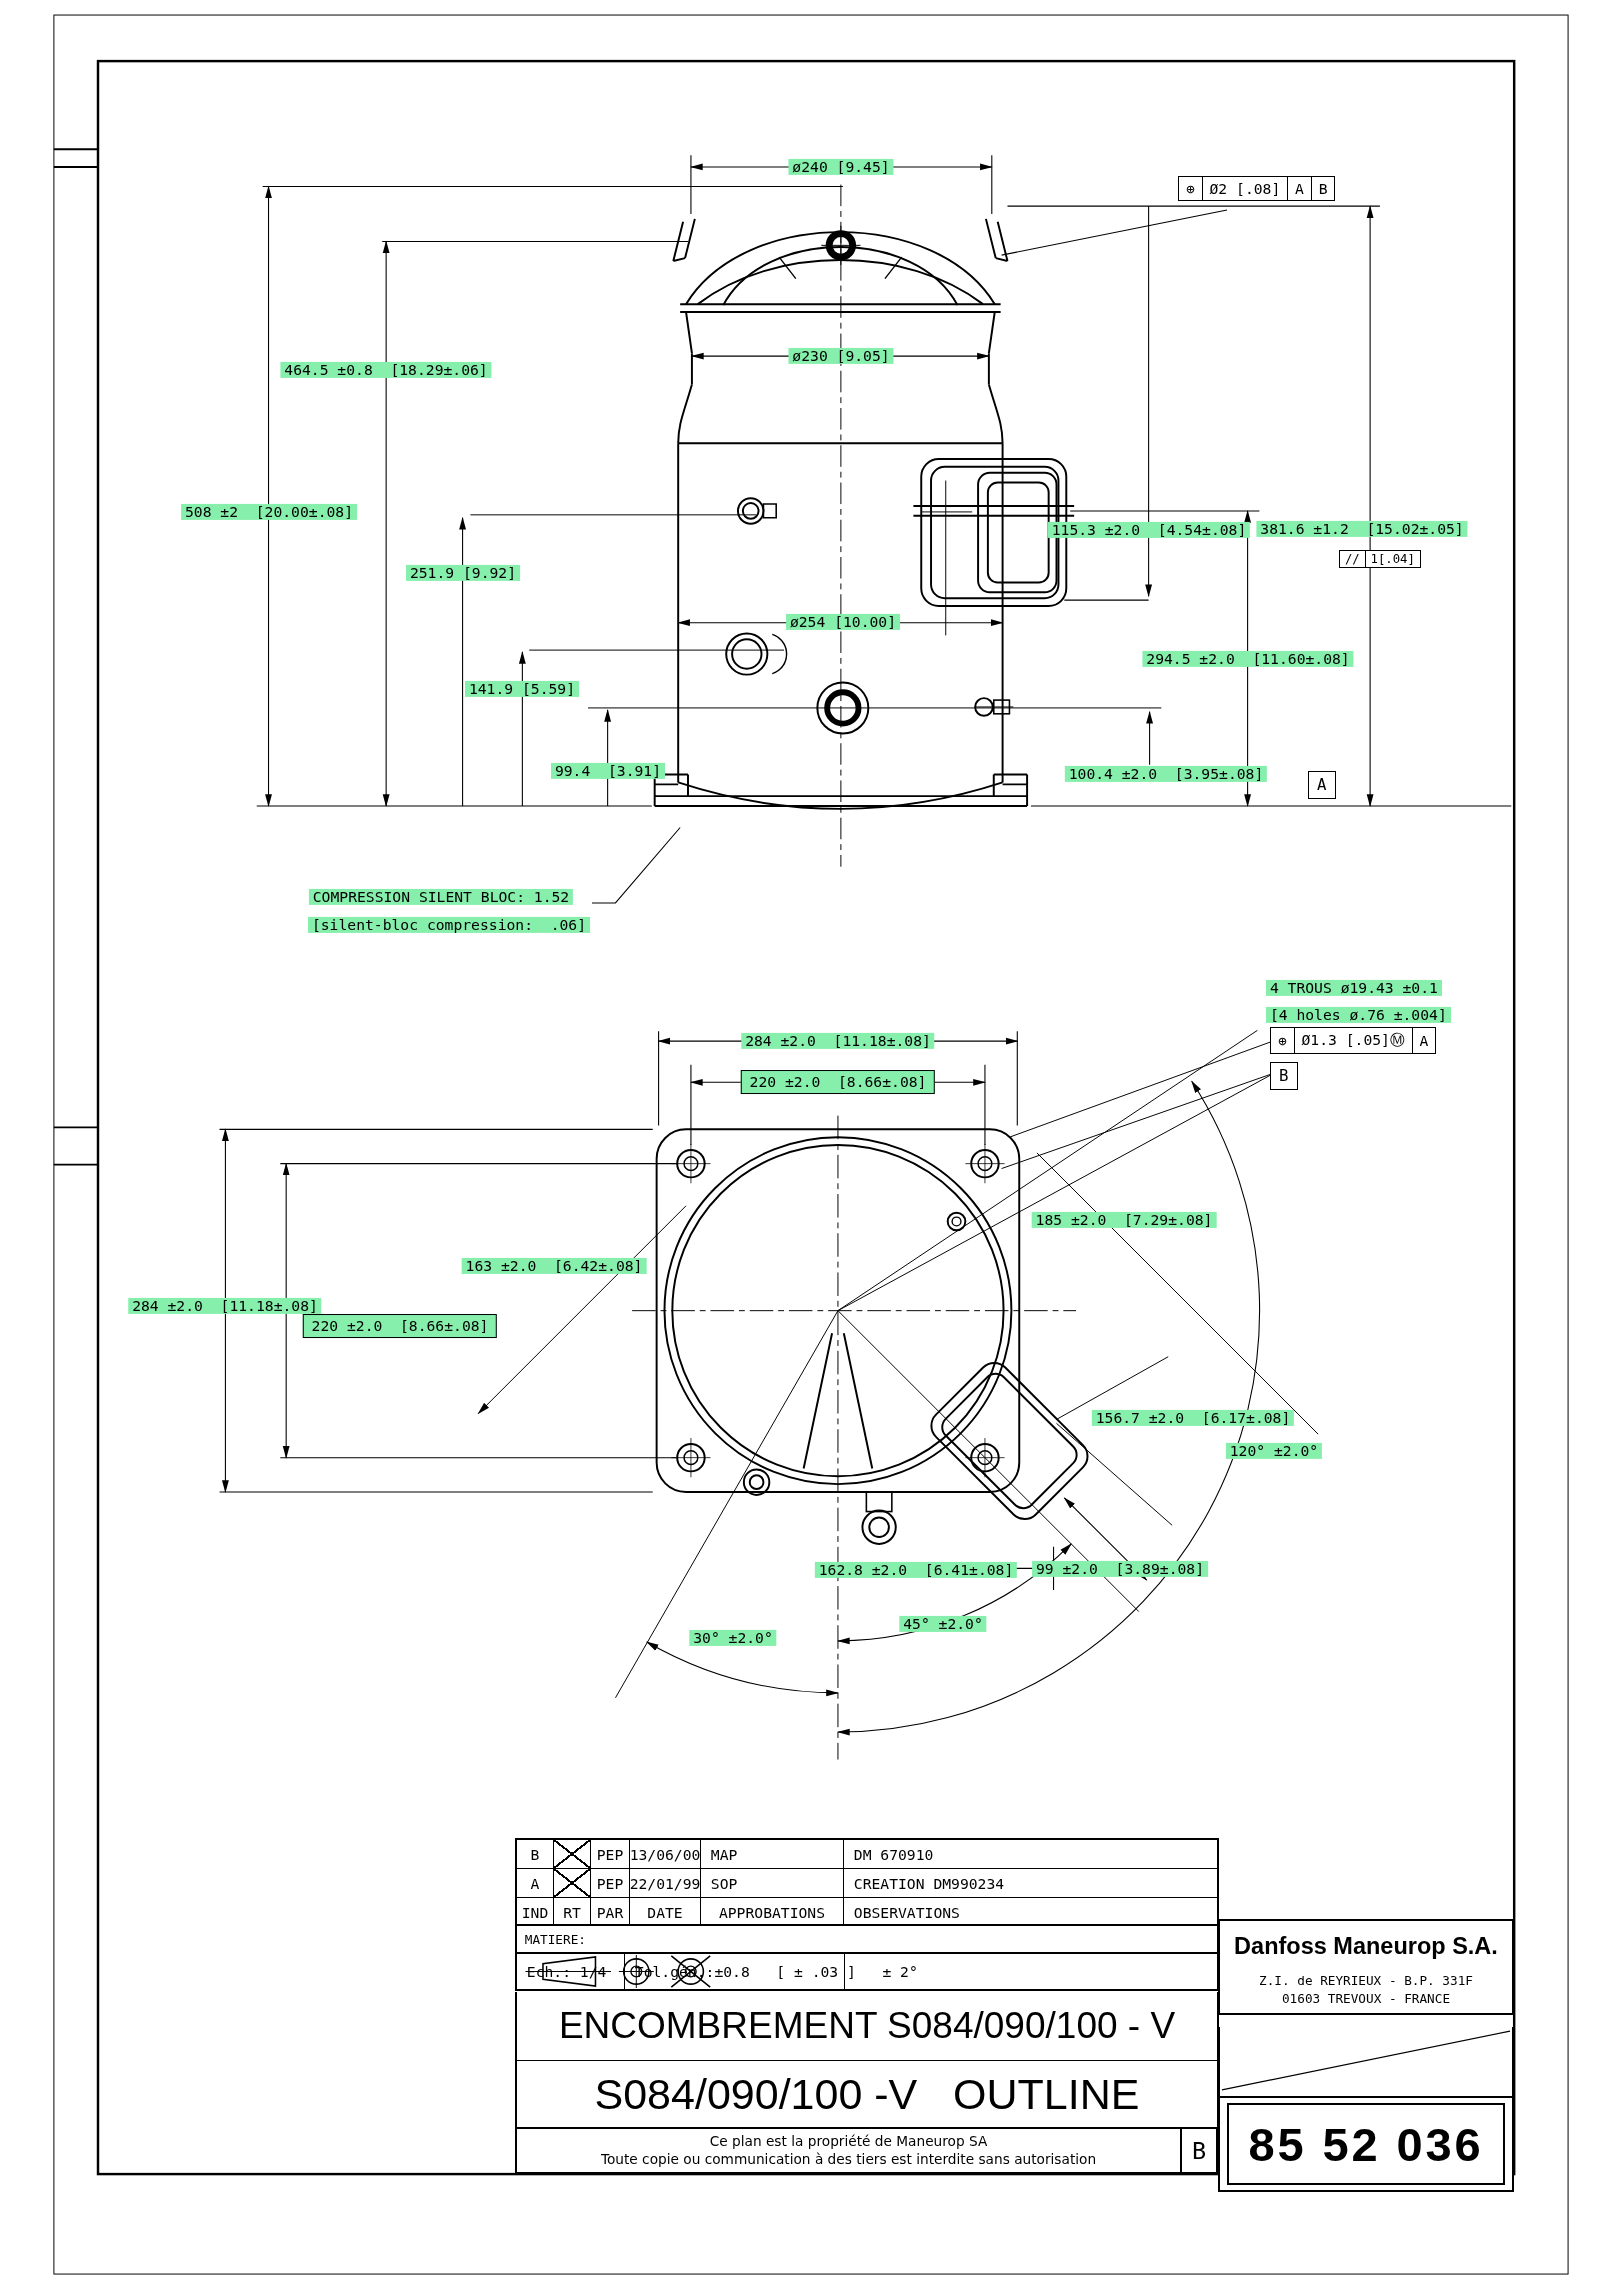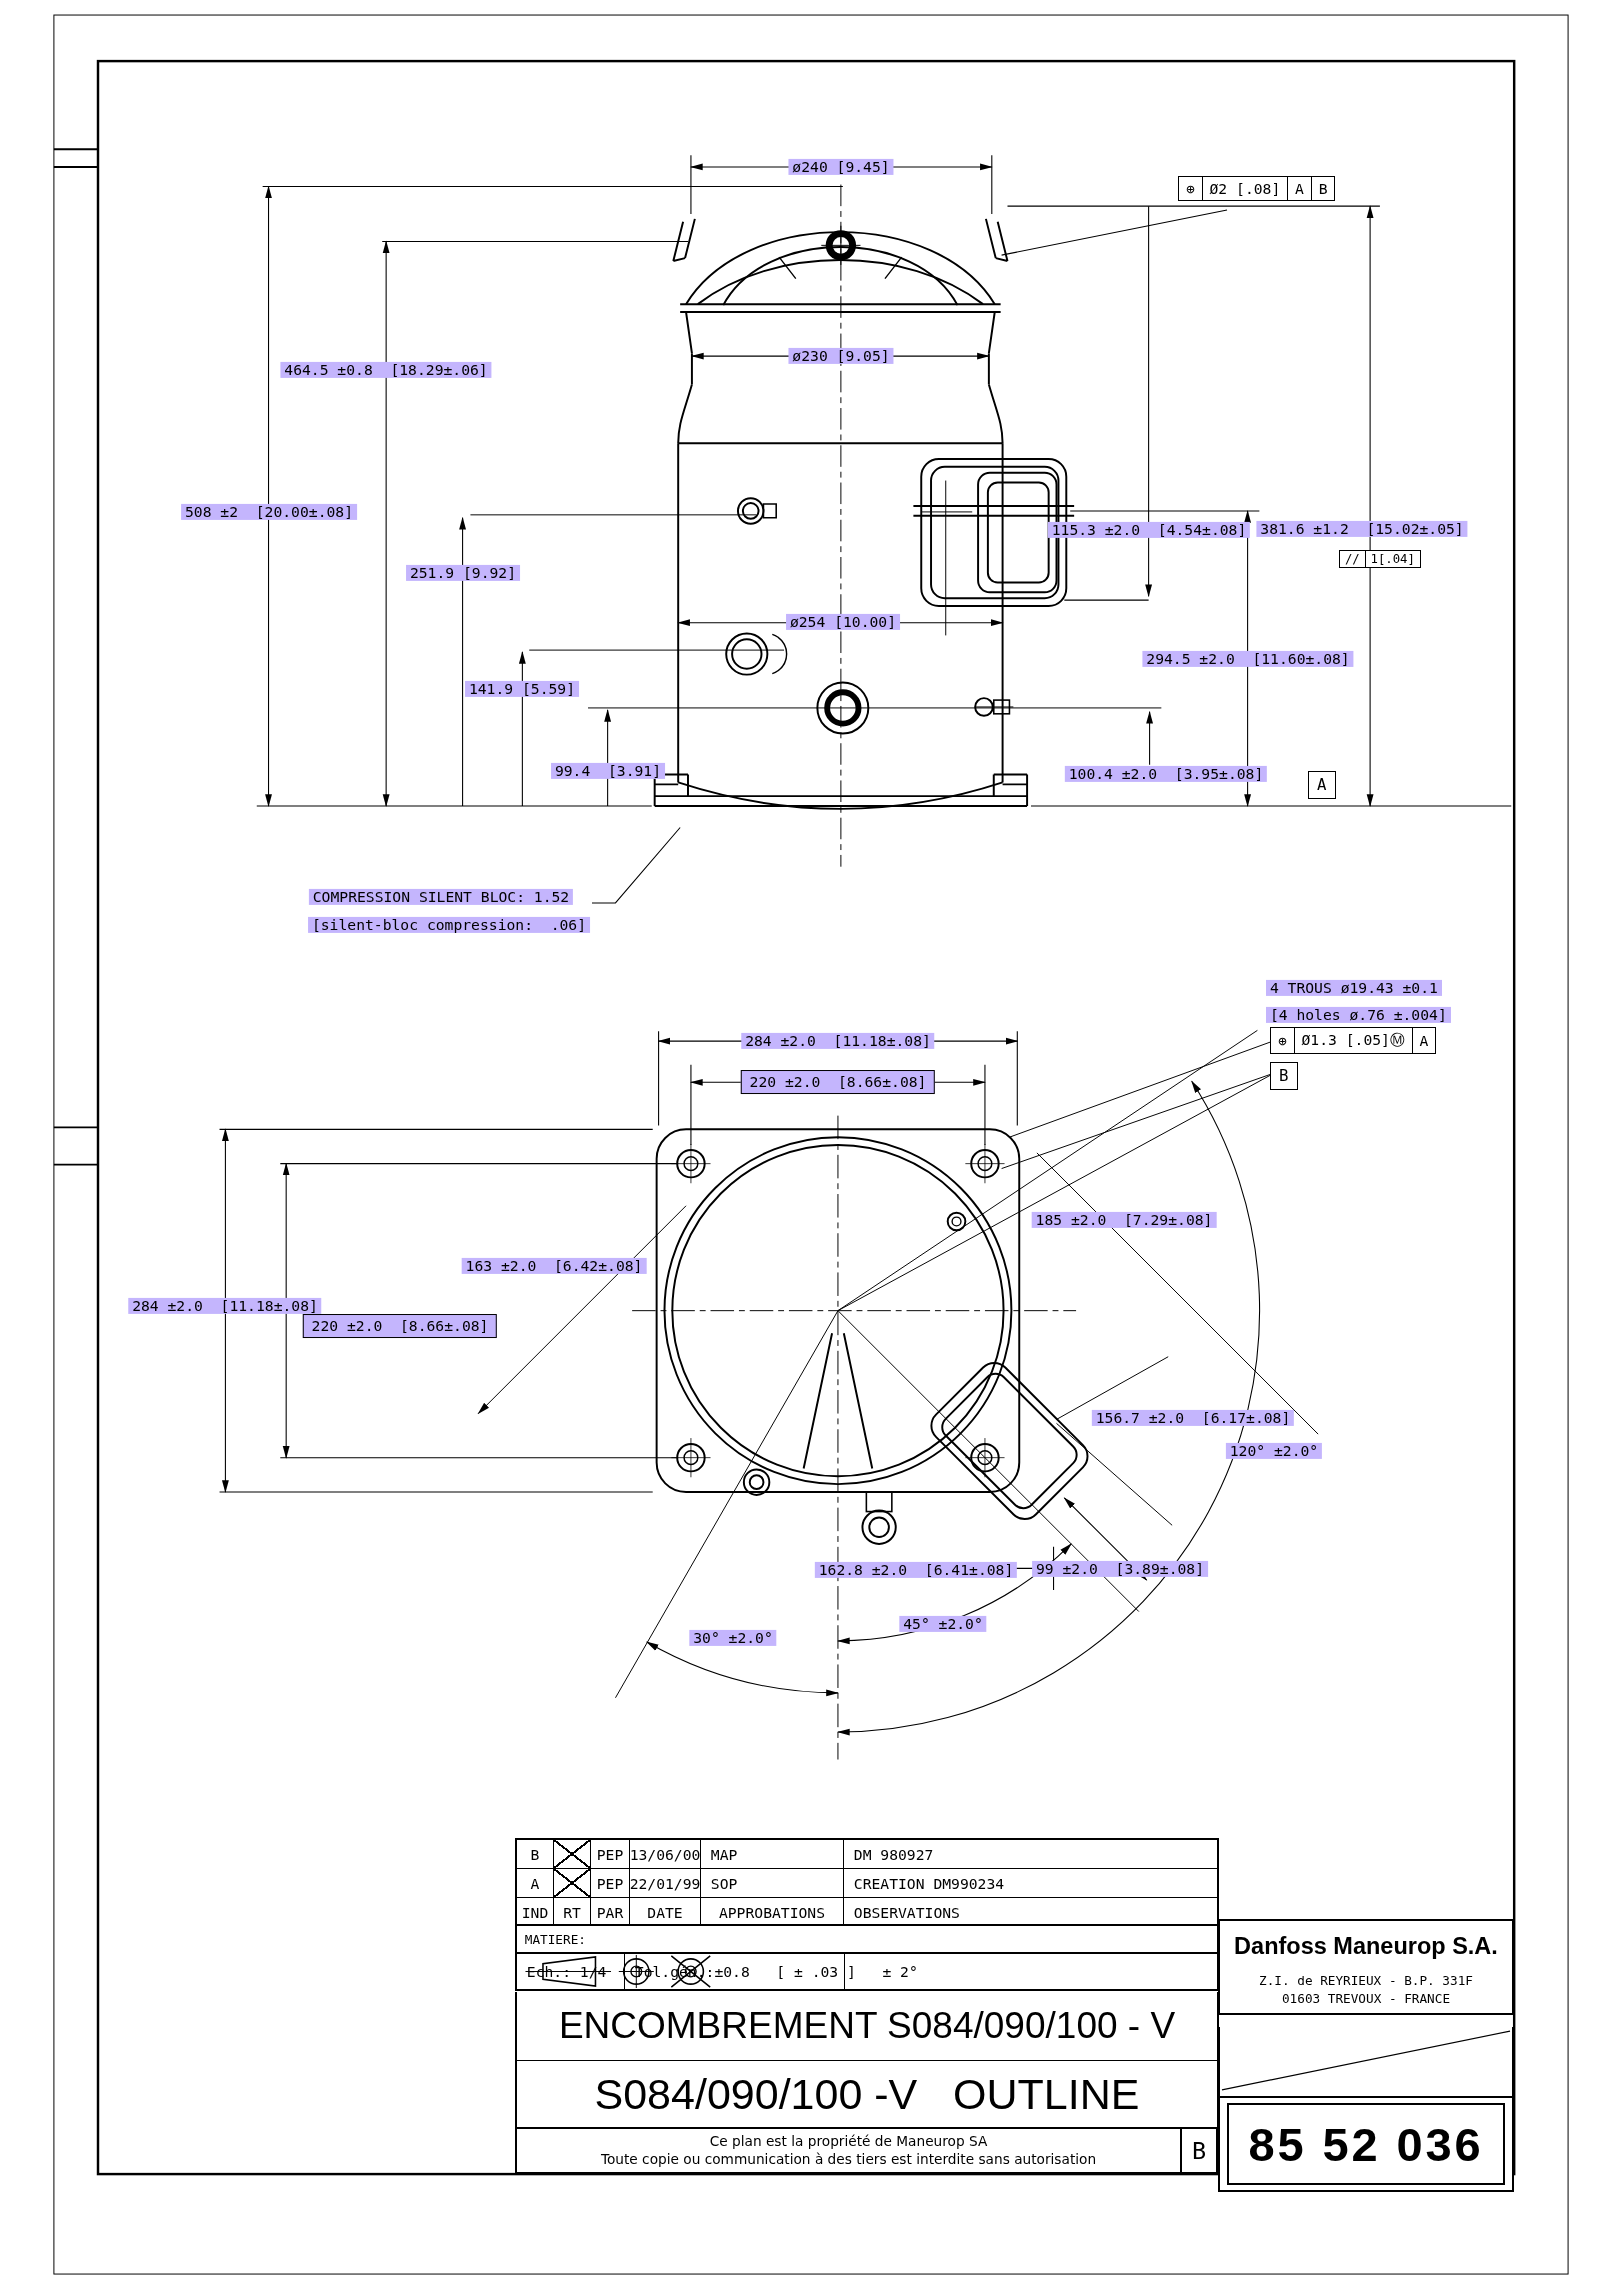--- a/index.html
+++ b/index.html
@@ -1,19 +1,19 @@
 <!DOCTYPE html>
 <html><head>
 <meta charset="utf-8">
 <style>
   html,body{margin:0;padding:0;background:#e8e8e8;}
   #sheet{position:relative;width:1621px;height:2293px;background:#ffffff;margin:0 auto;
          font-family:"DejaVu Sans Mono", monospace;color:#000;overflow:hidden;}
   svg{position:absolute;left:0;top:0;}
-  .dim{position:absolute;transform:translate(-50%,-50%);background:#c4b5fd;white-space:pre;
+  .dim{position:absolute;transform:translate(-50%,-50%);background:#86efac;white-space:pre;
        font:14.7px "DejaVu Sans Mono", monospace;padding:0 3.9px;line-height:1.1;}
   .dim.boxed{border:1.6px solid #000;padding:2.9px 7.8px;}
   .dim.leftal{transform:translate(0,-50%);}
   .gdtframe{position:absolute;display:flex;background:#fff;border:1.7px solid #000;
             font:14.7px "DejaVu Sans Mono", monospace;align-items:stretch;}
   .gdtframe span{padding:2.9px 6.9px;border-right:1.7px solid #000;display:flex;align-items:center;}
   .gdtframe span:last-child{border-right:none;}
   .gdtframe.small{font:12.3px "DejaVu Sans Mono", monospace;}
   .gdtframe.small span{padding:1px 4.9px;}
   .datumbox{position:absolute;border:1.7px solid #000;background:#fff;width:25.5px;height:25.5px;
@@ -244,21 +244,21 @@
   </div>
   <div class="datumbox" style="left:1270px;top:1062px;">B</div>
 
   <div class="tb" style="left:515px;top:1838px;width:704px;height:88px;">
     <div class="revrow">
       <div class="c-ind">B</div>
       <div class="c-rt xcell"></div>
       <div class="c-par">PEP</div>
       <div class="c-date">13/06/00</div>
       <div class="c-app">MAP</div>
-      <div class="c-obs">DM 980927</div>
+      <div class="c-obs">DM 670910</div>
     </div>
     <div class="revrow">
       <div class="c-ind">A</div>
       <div class="c-rt xcell"></div>
       <div class="c-par">PEP</div>
       <div class="c-date">22/01/99</div>
       <div class="c-app">SOP</div>
       <div class="c-obs">CREATION DM990234</div>
     </div>
     <div class="revrow">

